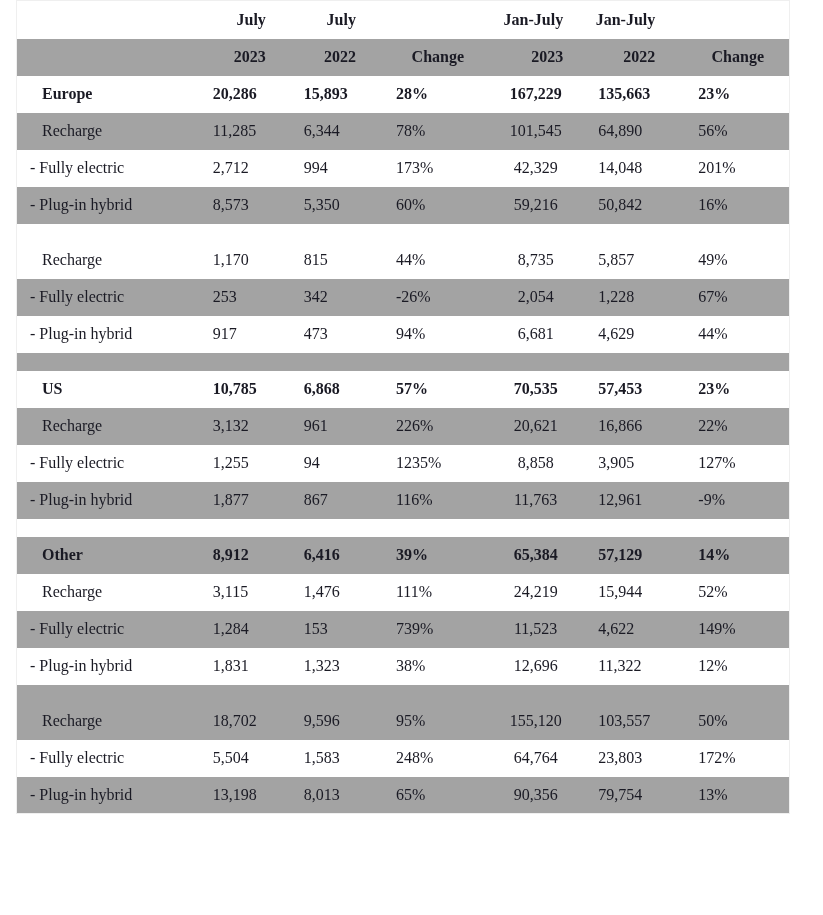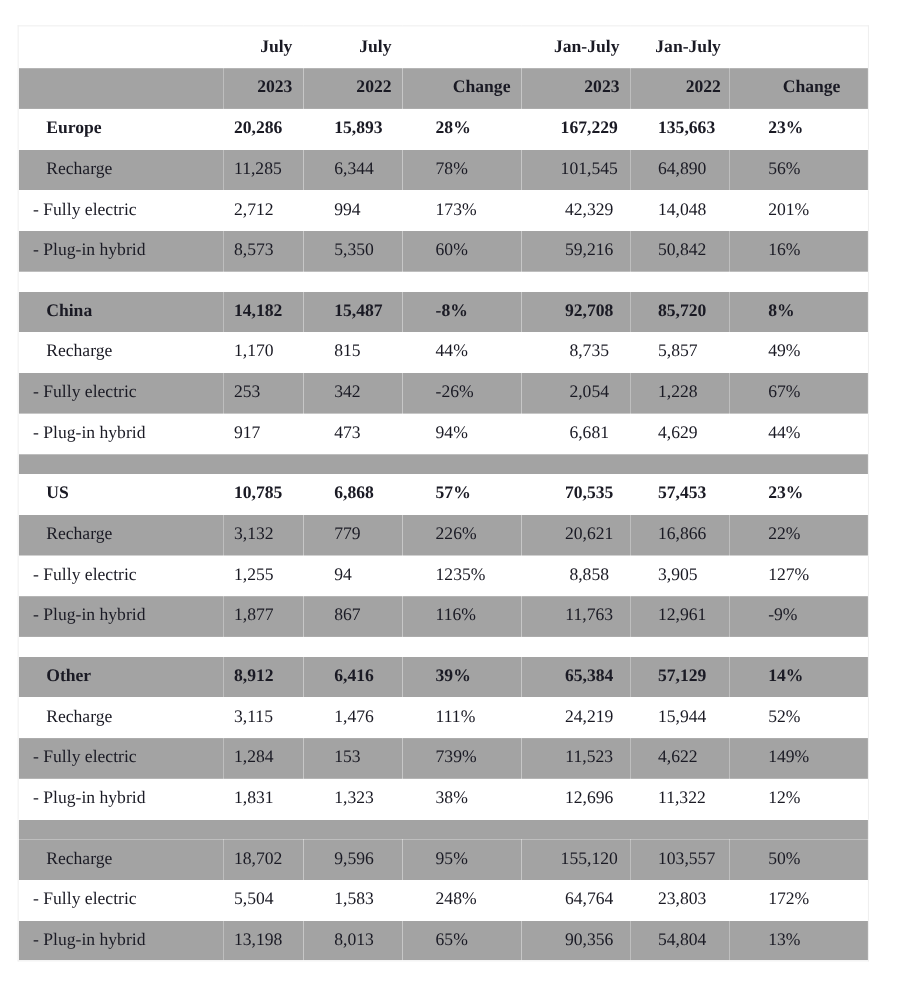--- a/index.html
+++ b/index.html
@@ -1,17 +1,17 @@
 <!DOCTYPE html>
 <html><head>
 <meta charset="utf-8">
 <style>
   html,body{margin:0;padding:0;background:#ffffff;}
   body{width:823px;height:915px;position:relative;font-family:"Liberation Serif",serif;}
-  .table-wrap{position:absolute;left:16px;top:23px;}
+  .table-wrap{position:absolute;left:16px;top:0;}
   table{border-collapse:collapse;table-layout:fixed;width:774px;border:1px solid #efefef;background:#ffffff;}
   td{font-size:16px;color:#1a1a24;vertical-align:middle;padding:0;overflow:hidden;white-space:nowrap;}
   tr.shade{background:#a3a3a3;}
   tr.full-row{height:37px;}
   tr.header-1{height:38px;}
   tr.row-spacer{height:18px;}
   tr.bold td, thead td{font-weight:700;}
   
   tbody td:nth-child(1){padding-left:25px;text-align:left;}
   tbody td:nth-child(2){padding-left:10px;text-align:left;}
@@ -98,29 +98,20 @@
           <td>8,573</td>
           <td>5,350</td>
           <td>60%</td>
           <td>59,216</td>
           <td>50,842</td>
           <td>16%</td>
         </tr>
         <tr class="row-spacer">
           <td colspan="7"></td>
         </tr>
-        <tr class="full-row bold shade">
-          <td>China</td>
-          <td>14,182</td>
-          <td>15,487</td>
-          <td>-8%</td>
-          <td>92,708</td>
-          <td>85,720</td>
-          <td>8%</td>
-        </tr>
         <tr class="full-row">
           <td>Recharge</td>
           <td>1,170</td>
           <td>815</td>
           <td>44%</td>
           <td>8,735</td>
           <td>5,857</td>
           <td>49%</td>
         </tr>
         <tr class="full-row shade">
@@ -149,21 +140,21 @@
           <td>10,785</td>
           <td>6,868</td>
           <td>57%</td>
           <td>70,535</td>
           <td>57,453</td>
           <td>23%</td>
         </tr>
         <tr class="full-row shade">
           <td>Recharge</td>
           <td>3,132</td>
-          <td>779</td>
+          <td>961</td>
           <td>226%</td>
           <td>20,621</td>
           <td>16,866</td>
           <td>22%</td>
         </tr>
         <tr class="full-row">
           <td class="indent">- Fully electric</td>
           <td>1,255</td>
           <td>94</td>
           <td>1235%</td>
@@ -239,18 +230,18 @@
           <td>64,764</td>
           <td>23,803</td>
           <td>172%</td>
         </tr>
         <tr class="full-row shade">
           <td class="indent">- Plug-in hybrid</td>
           <td>13,198</td>
           <td>8,013</td>
           <td>65%</td>
           <td>90,356</td>
-          <td>54,804</td>
+          <td>79,754</td>
           <td>13%</td>
         </tr>
       </tbody>
   </table>
 </div>
 
 </body></html>

